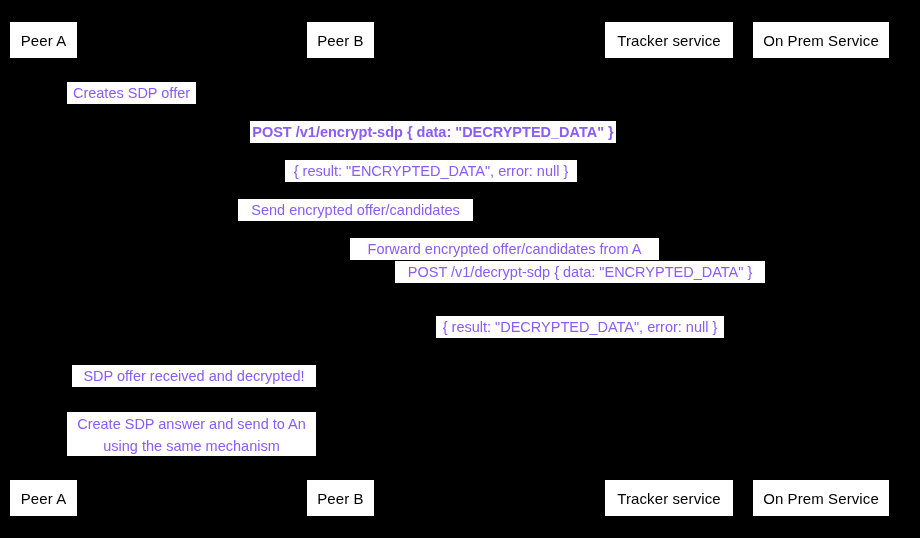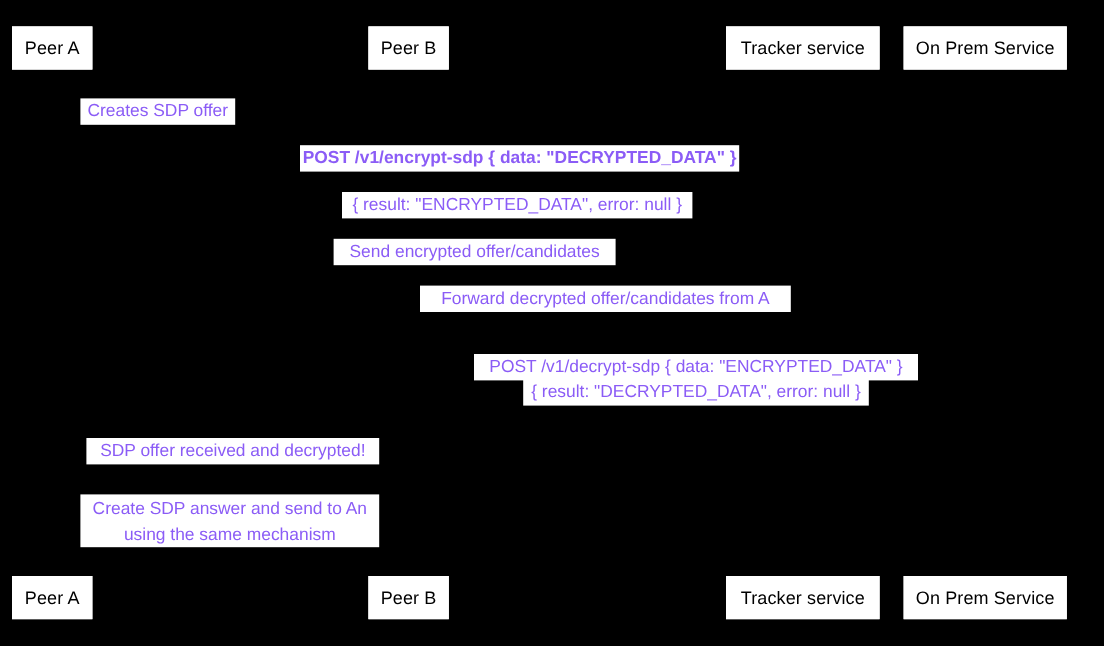--- a/index.html
+++ b/index.html
@@ -99,29 +99,29 @@
   </div>
 
   <div class="msg-label" style="left:250px; top:121px; width:366px; height:22px;font-weight:bold;">
     <span>POST /v1/encrypt-sdp { data: "DECRYPTED_DATA" }</span>
   </div>
 
   <div class="msg-label" style="left:285px; top:160px; width:292px; height:22px;">
     <span>{ result: "ENCRYPTED_DATA", error: null }</span>
   </div>
 
-  <div class="msg-label" style="left:238px; top:199px; width:235px; height:22px;margin-left:40px;">
+  <div class="msg-label" style="left:238px; top:199px; width:235px; height:22px;">
     <span>Send encrypted offer/candidates</span>
   </div>
 
   <div class="msg-label" style="left:350px; top:238px; width:309px; height:22px;">
-    <span>Forward decrypted offer/candidates from A</span>
+    <span>Forward encrypted offer/candidates from A</span>
   </div>
 
-  <div class="msg-label" style="left:395px; top:295px; width:370px; height:22px;">
+  <div class="msg-label" style="left:395px; top:261px; width:370px; height:22px;">
     <span>POST /v1/decrypt-sdp { data: "ENCRYPTED_DATA" }</span>
   </div>
 
   <div class="msg-label" style="left:436px; top:316px; width:288px; height:22px;">
     <span>{ result: "DECRYPTED_DATA", error: null }</span>
   </div>
 
   <div class="msg-label" style="left:72px;  top:365px; width:244px; height:22px;">
     <span>SDP offer received and decrypted!</span>
   </div>

